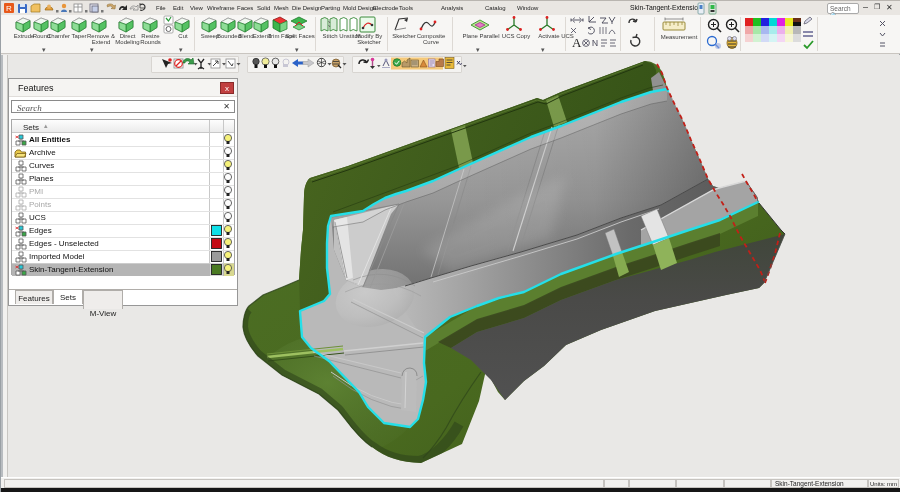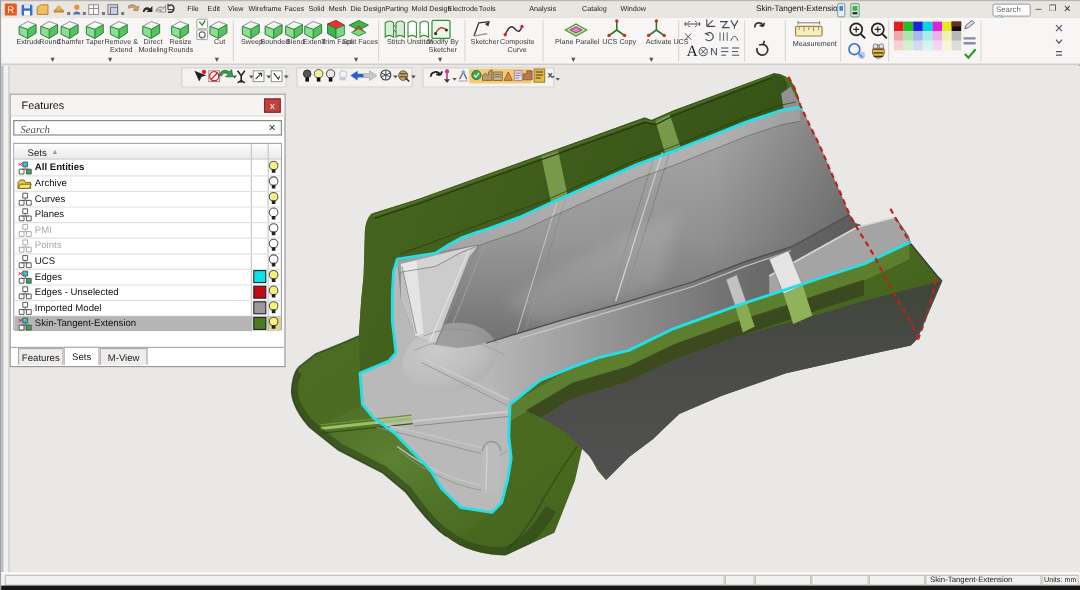--- a/index.html
+++ b/index.html
@@ -727,21 +727,21 @@
         <use href="#bulbW" x="212" y="79"></use>
         <use href="#bulbY" x="212" y="92"></use>
         <use href="#bulbY" x="212" y="105"></use>
         <use href="#bulbY" x="212" y="118"></use>
         <use href="#bulbY" x="212" y="131"></use>
       </svg>
     </div>
     <div id="tabs" style="position:absolute;left:0px;top:210px;width:228px;height:15px;font-size:8px;color:#222">
       <div style="position:absolute;left:6px;top:1px;width:38px;height:14px;background:#efedeb;border:1px solid #b0ada9;border-bottom:none;text-align:center;padding-top:3px">Features</div>
       <div style="position:absolute;left:44px;top:0px;width:30px;height:15px;background:#fff;border:1px solid #b0ada9;border-bottom:none;text-align:center;padding-top:3px;z-index:2">Sets</div>
-      <div style="position:absolute;left:74px;top:1px;width:40px;height:14px;background:#efedeb;border:1px solid #b0ada9;border-bottom:none;text-align:center;padding-top:3px">M-View</div>
+      <div style="position:absolute;left:74px;top:1px;width:40px;height:14px;background:#efedeb;border:1px solid #b0ada9;border-bottom:none;text-align:center;padding-top:18px">M-View</div>
       <div style="position:absolute;left:0;top:0;width:228px;height:1px;background:#b0ada9"></div>
     </div>
   </div>
   <div id="statusbar">
     <div class="sfield" style="left:3px; width:600px;"></div>
     <div class="sfield" style="left:603px; width:25px;"></div>
     <div class="sfield" style="left:628px; width:47px;"></div>
     <div class="sfield" style="left:675px; width:48px;"></div>
     <div class="sfield" style="left:723px; width:47px;"></div>
     <div class="sfield" style="left:770px; width:97px;text-align:left;padding-left:3px">Skin-Tangent-Extension</div>

